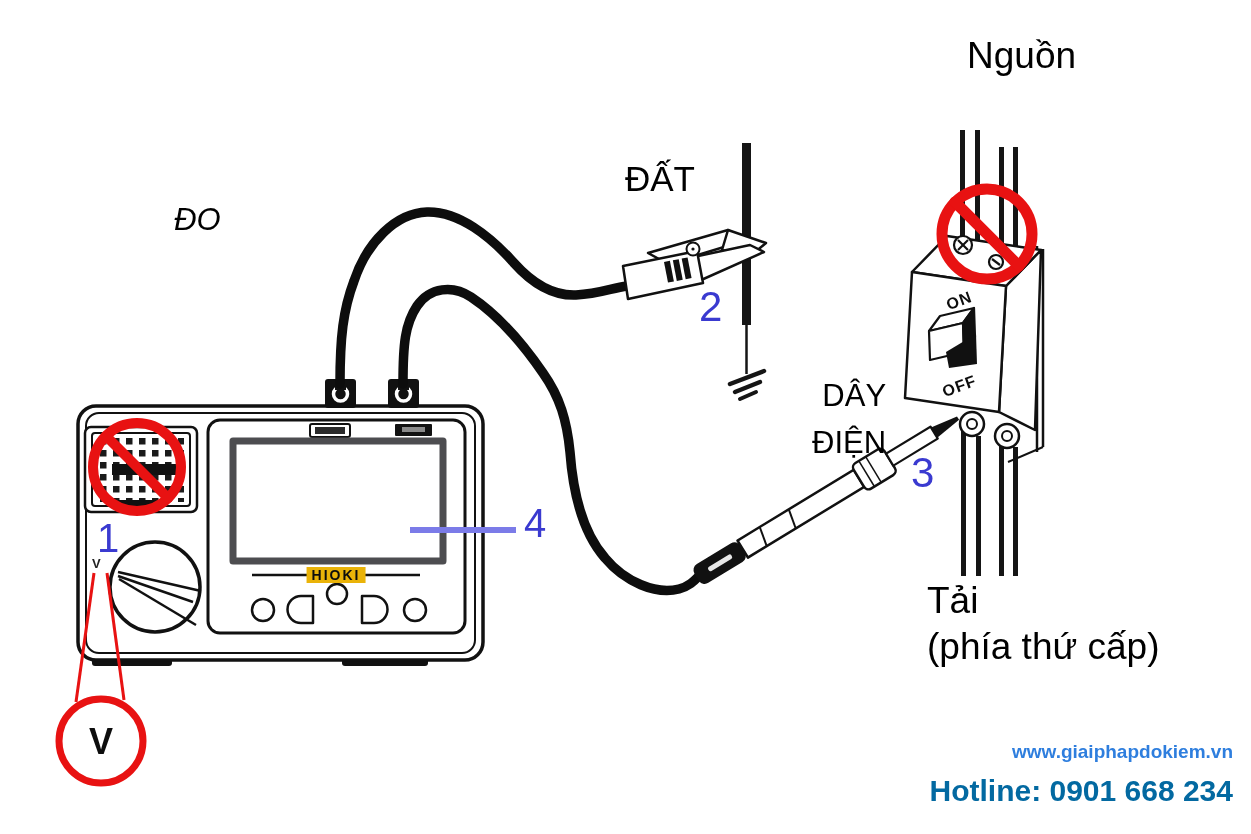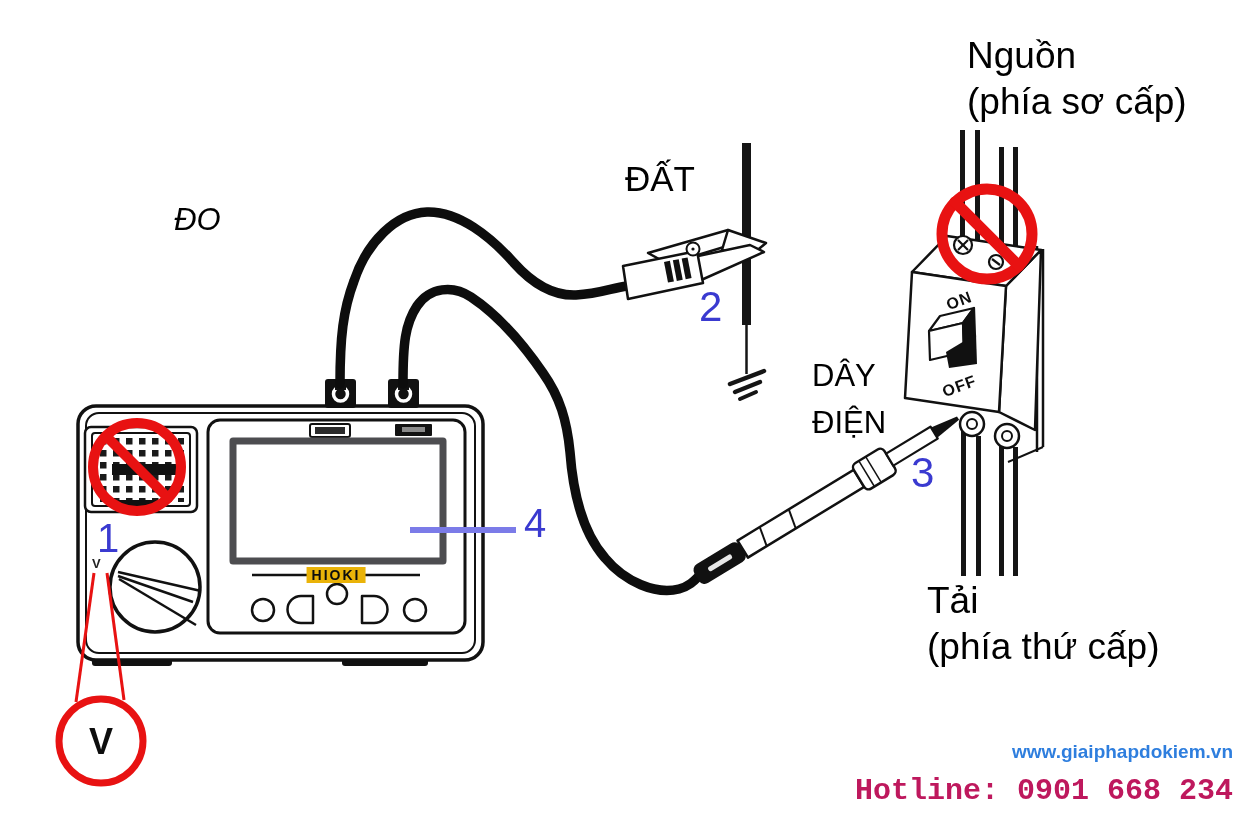--- a/index.html
+++ b/index.html
@@ -13,21 +13,21 @@
   .num{position:absolute;font-size:40px;font-weight:400;color:#3a3ad0;white-space:nowrap;}
   .brand{
     position:absolute;left:336px;top:575px;transform:translate(-50%,-50%);
     font-size:14px;font-weight:bold;letter-spacing:2px;background:#eab308;padding:0 5px;color:#0d0d0d;
   }
   .sw{position:absolute;font-size:16px;font-weight:bold;letter-spacing:1px;color:#0d0d0d;transform:rotate(-20deg);transform-origin:left top;}
   .vdial{position:absolute;left:92px;top:556px;font-size:13px;font-weight:bold;color:#222;}
   .vsym{position:absolute;left:101px;top:742px;transform:translate(-50%,-50%);font-size:36px;font-weight:bold;color:#0d0d0d;}
   .wm{position:absolute;right:18px;text-align:right;font-weight:700;white-space:nowrap;}
   .wm-site{top:741px;font-size:19px;color:#2e7ede;}
-  .wm-hot{top:774px;font-size:30px;color:#be185d;font-family:Liberation Mono, monospace;}
+  .wm-hot{top:774px;font-size:30px;color:#0369a1;}
 </style>
 </head>
 <body>
 
 <div class="stage">
 
   <svg width="1251" height="834" viewBox="0 0 1251 834">
     <defs>
       <pattern id="grilledots" x="100" y="438" width="13" height="12" patternUnits="userSpaceOnUse">
         <rect width="6.5" height="6.5" fill="#1a1a1a"></rect>
@@ -188,28 +188,27 @@
       <line x1="94" y1="573" x2="76" y2="702" stroke-width="3"></line>
       <line x1="107" y1="573" x2="124" y2="700" stroke-width="3"></line>
       <circle cx="101" cy="741" r="42" stroke-width="7" fill="#fff"></circle>
     </g>
     <line x1="410" y1="530" x2="516" y2="530" stroke="#7b7be8" stroke-width="6"></line>
   </svg>
 
   <div class="lbl" style="left:174px;top:202px;font-style:italic;">ĐO</div>
   <div class="lbl" style="left:625px;top:158px;font-size:35px;">ĐẤT</div>
 
-  <div class="lbl" style="left:812px;top:352px;line-height:47px;">
+  <div class="lbl" style="left:812px;top:372px;line-height:47px;text-align:right;">
     <div>DÂY</div>
     <div>ĐIỆN</div>
   </div>
 
   <div class="lbl lbl-lg" style="left:967px;top:33px;">
     <div>Nguồn</div>
-    <div>(phía sơ cấp)</div>
   </div>
 
   <div class="lbl lbl-lg" style="left:915px;top:578px;margin-left:12px;">
     <div>Tải</div>
     <div>(phía thứ cấp)</div>
   </div>
 
   <div class="num" style="left:97px;top:516px;">1</div>
   <div class="num" style="left:699px;top:283px;font-size:42px;">2</div>
   <div class="num" style="left:911px;top:449px;font-size:42px;">3</div>

